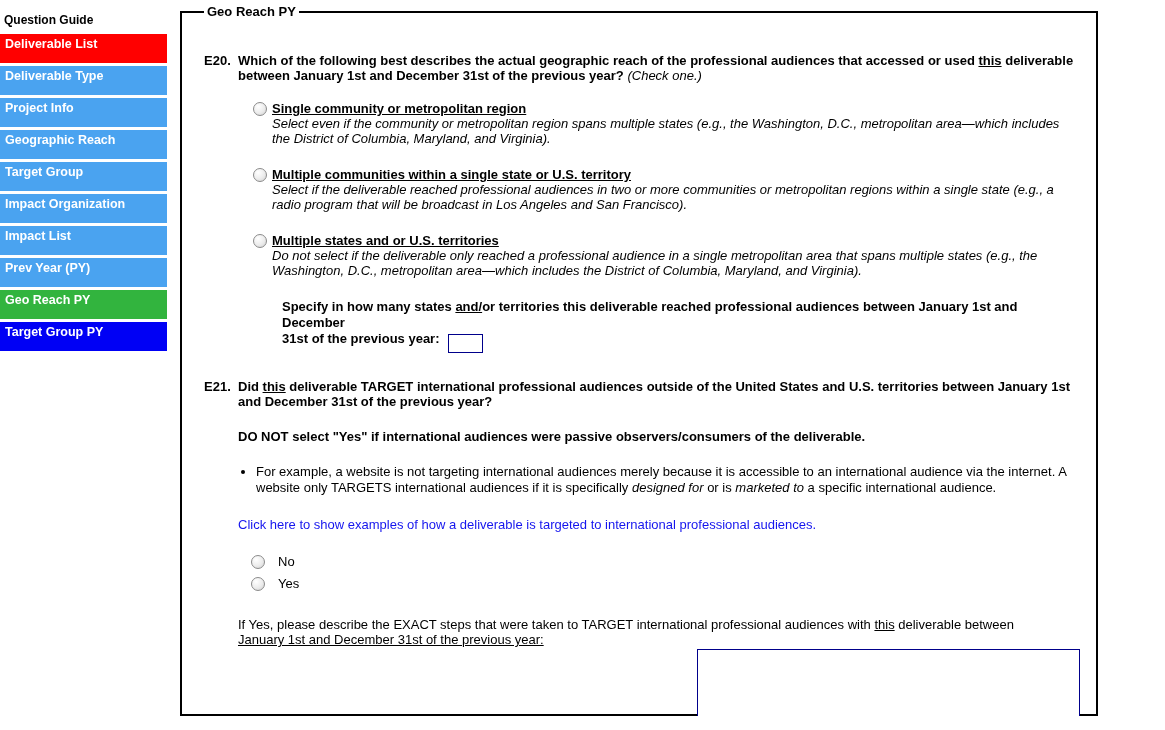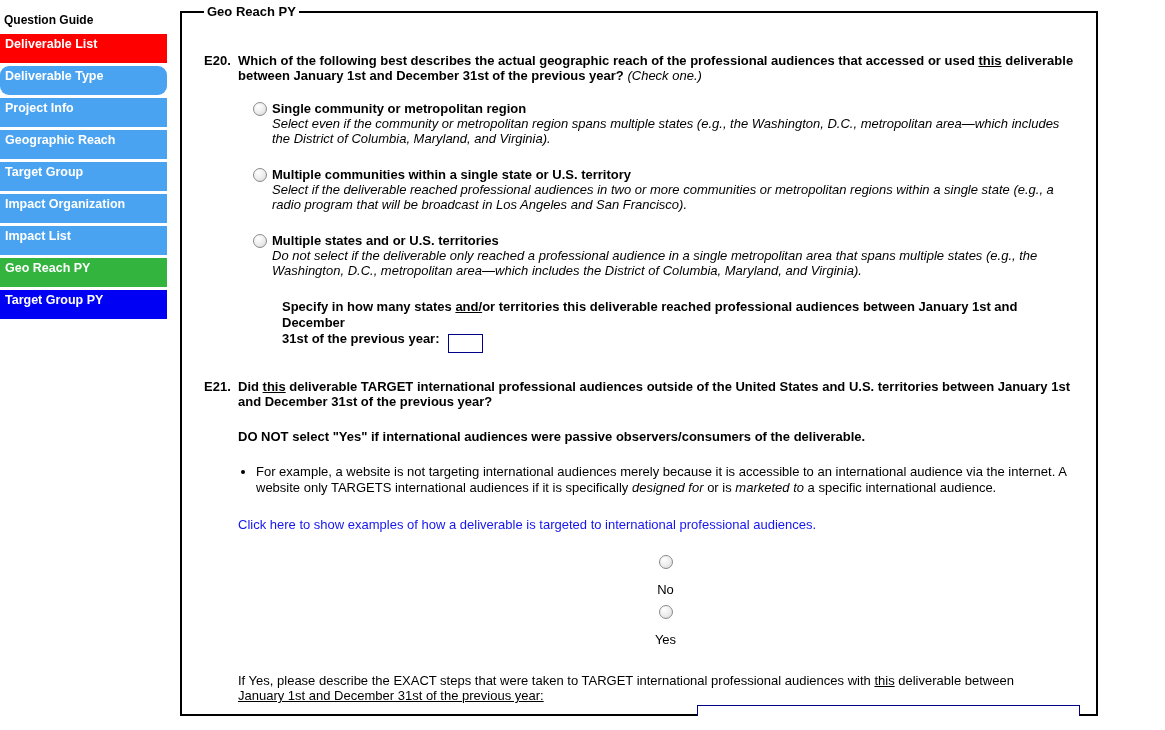--- a/index.html
+++ b/index.html
@@ -24,57 +24,58 @@
   .q-body { flex:1; font-weight:bold; line-height:15px; }
   .q-e20 { margin-top:34px; }
   .q-e21 { margin-top:26px; }
   .note { font-style:italic; font-weight:normal; }
 
   .options { margin-left:49px; margin-top:18px; }
   .option { display:flex; gap:5px; margin-bottom:21px; }
   .radio { flex:0 0 auto; width:12px; height:12px; border-radius:50%;
     border:1px solid #8b8b8b; margin-top:1px; cursor:pointer;
     background:radial-gradient(circle at 35% 30%, #ffffff 0%, #ececec 55%, #cfcfcf 100%); }
-  .option-label { font-weight:bold; line-height:15px; }
+  .option-label { font-weight:bold; line-height:15px;text-decoration:underline; }
   .option-desc { font-style:italic; line-height:15px; }
 
   .specify { margin-left:78px; margin-top:16px; font-weight:bold; line-height:16px; }
   .specify-input { width:35px; height:19px; box-sizing:border-box;
     border:1px solid #00008b; margin-left:5px; vertical-align:-5px;
     font:13px "Liberation Sans", sans-serif; padding:1px 2px; }
 
   .sub { margin-left:34px; }
   .warning { margin-top:20px; font-weight:bold; line-height:15px; }
   ul.bullets { margin:20px 0 0 0; padding-left:18px; }
   ul.bullets li { line-height:16px; }
   .link { margin-top:21px; color:#1515ee; cursor:pointer; line-height:15px; }
   .yn-group { margin-left:13px; margin-top:22px; }
-  .yn-row { display:flex; align-items:center; gap:13px; margin-bottom:7px;flex-direction:column; }
+  .yn-row { display:flex; align-items:center; gap:13px; margin-bottom:7px; }
   .ifyes { margin-top:26px; line-height:15px; }
   .ta-row { display:flex; align-items:flex-end; gap:7px; margin-left:5px; margin-top:2px;flex-direction:column; }
   textarea.desc-box { width:383px; height:94px; box-sizing:border-box;
     border:1px solid #00008b; resize:both;
     font:13px "Liberation Sans", sans-serif; padding:2px; }
   .chars-left { margin-bottom:2px; white-space:nowrap; }
   u { text-decoration:underline; }
 </style>
 </head>
 <body>
 
 <div class="layout">
 
   <div class="sidebar">
     <div class="sidebar-title">Question Guide</div>
     <div class="sidebar-item" style="background: rgb(255, 0, 0);">Deliverable List</div>
-    <div class="sidebar-item" style="background: rgb(74, 163, 240); border-radius: 9px;">Deliverable Type</div>
+    <div class="sidebar-item" style="background: rgb(74, 163, 240);">Deliverable Type</div>
     <div class="sidebar-item" style="background: rgb(74, 163, 240);">Project Info</div>
     <div class="sidebar-item" style="background: rgb(74, 163, 240);">Geographic Reach</div>
     <div class="sidebar-item" style="background: rgb(74, 163, 240);">Target Group</div>
     <div class="sidebar-item" style="background: rgb(74, 163, 240);">Impact Organization</div>
     <div class="sidebar-item" style="background: rgb(74, 163, 240);">Impact List</div>
+    <div class="sidebar-item" style="background: rgb(74, 163, 240);">Prev Year (PY)</div>
     <div class="sidebar-item" style="background: rgb(50, 180, 62);">Geo Reach PY</div>
     <div class="sidebar-item" style="background: rgb(0, 0, 245);">Target Group PY</div>
   </div>
 
   <fieldset class="panel">
     <legend class="panel-legend">Geo Reach PY</legend>
 
     <div class="q q-e20">
       <div class="q-num">E20.</div>
       <div class="q-body">

